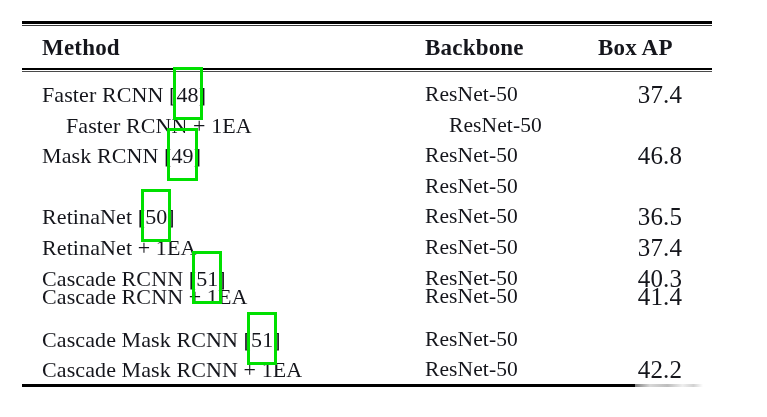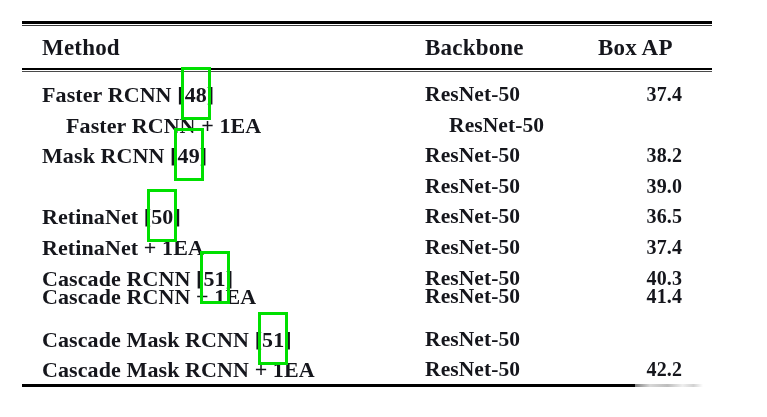--- a/index.html
+++ b/index.html
@@ -117,29 +117,29 @@
     left: 425px;
   }
   .header-row .col-boxap {
     left: 598px;
     width: 84px;
     text-align: left;
   }
 
   
   .body-row .cell {
-    font-weight: bold;
+    font-weight: normal;
     font-size: 22px;
     letter-spacing: 0.1px;
   }
   .body-row .col-backbone {
     font-size: 21.5px;
   }
   .body-row .col-boxap {
-    font-size: 20px;
+    font-size: 25px;
   }
 
   
   .cite-wrap {
     position: relative;
     display: inline-block;
   }
   .cite-num {
     position: relative;
     z-index: 2;
@@ -183,25 +183,24 @@
           <div class="cell col-backbone">ResNet-50</div>
           <div class="cell col-boxap">37.4</div>
         </div>
         <div class="row body-row" style="top: 109.6px; margin-left: 24px;">
           <div class="cell col-method"><span>Faster RCNN + 1EA</span></div>
           <div class="cell col-backbone">ResNet-50</div>
         </div>
         <div class="row body-row" style="top: 140.2px;">
           <div class="cell col-method"><span>Mask RCNN [</span><span class="cite-wrap"><span class="cite-box"></span><span class="cite-num">49</span></span><span>]</span></div>
           <div class="cell col-backbone">ResNet-50</div>
-          <div class="cell col-boxap">38.2</div>
+          <div class="cell col-boxap">46.8</div>
         </div>
         <div class="row body-row" style="top: 170.8px;">
           <div class="cell col-backbone">ResNet-50</div>
-          <div class="cell col-boxap">39.0</div>
         </div>
         <div class="row body-row" style="top: 201.4px;">
           <div class="cell col-method"><span>RetinaNet [</span><span class="cite-wrap"><span class="cite-box"></span><span class="cite-num">50</span></span><span>]</span></div>
           <div class="cell col-backbone">ResNet-50</div>
           <div class="cell col-boxap">36.5</div>
         </div>
         <div class="row body-row" style="top: 232px;">
           <div class="cell col-method"><span>RetinaNet + 1EA</span></div>
           <div class="cell col-backbone">ResNet-50</div>
           <div class="cell col-boxap">37.4</div>

